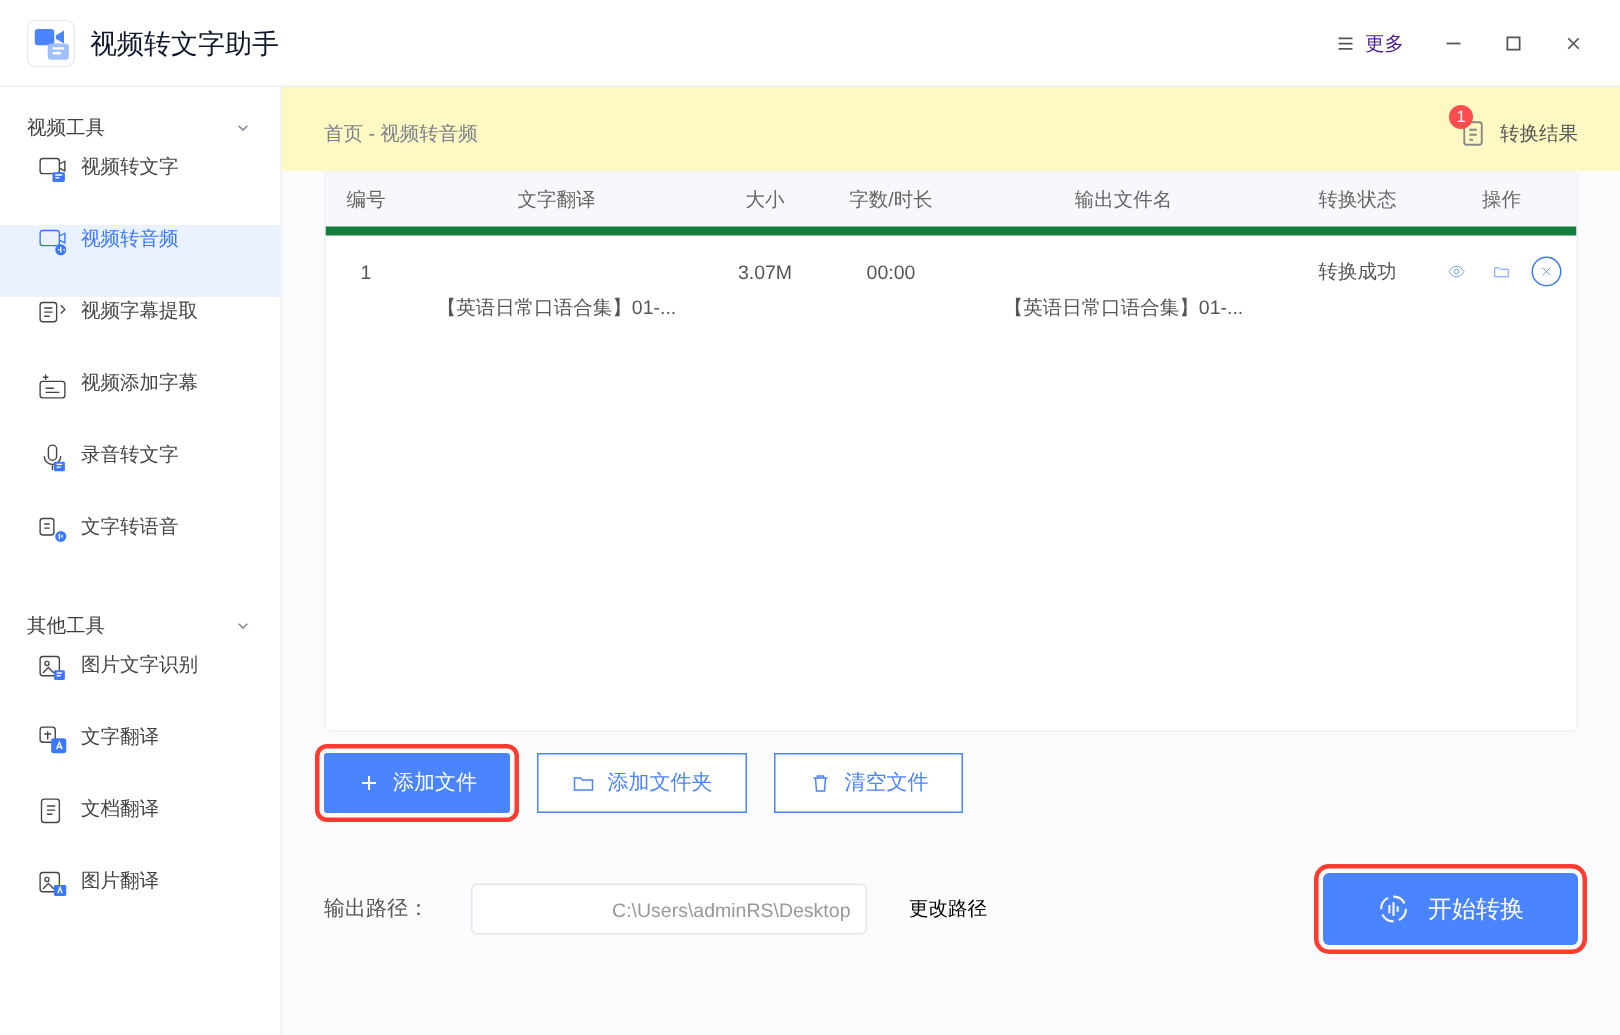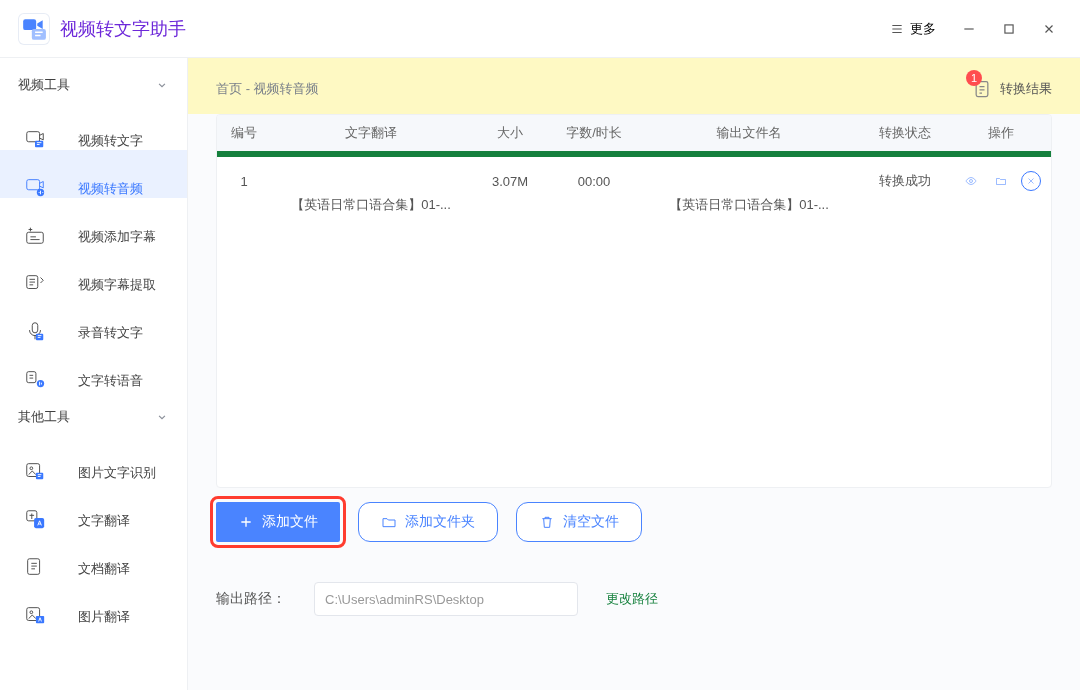--- a/index.html
+++ b/index.html
@@ -2,34 +2,34 @@
 <html><head>
 <meta charset="utf-8">
 <style>
 * { margin: 0; padding: 0; box-sizing: border-box; }
 body { font-family: "Microsoft YaHei", "PingFang SC", sans-serif; font-size: 13px; color: #333; width: 1080px; height: 690px; background: #fff; overflow: hidden; }
 
 
 .titlebar { height: 58px; display: flex; align-items: center; padding: 0 14px 0 18px; border-bottom: 1px solid #eef0f3; }
 .titlebar .logo { width: 32px; height: 32px; background:#fff; border-radius:6px; display:flex; align-items:center; justify-content:center; margin-right:10px; box-shadow:0 0 0 1px #e7ecf5 inset;}
 .titlebar .logo svg { width:26px; height:26px; }
-.titlebar h1 { font-size: 18px; font-weight: 500; color:#6d28d9; flex:0 0 auto; }
+.titlebar h1 { font-size: 18px; font-weight: 500; color:#0f172a; flex:0 0 auto; }
 .titlebar .spacer { flex: 1; }
-.titlebar .more { display:flex; align-items:center; gap:6px; color:#000000; font-size:13px; padding:4px 10px; cursor:pointer; }
+.titlebar .more { display:flex; align-items:center; gap:6px; color:#4c1d95; font-size:13px; padding:4px 10px; cursor:pointer; }
 .winbtn { width:34px; height:34px; display:flex; align-items:center; justify-content:center; margin-left:6px; cursor:pointer; color:#555;}
 .winbtn svg { width:14px; height:14px; }
 
 
 .app { display:flex; height: calc(690px - 58px); }
 
 
 .sidebar { width:208px; background:#fff; border-right:1px solid #eef0f3; padding: 0 0 8px; overflow-y:auto; }
 .group-header { display:flex; align-items:center; justify-content:space-between; padding: 18px 18px 8px; color:#404040; font-size:13px; }
 .group-header .chev { width:14px; height:14px; }
-.side-item { display:flex; align-items:flex-end; gap:32px; height:48px; padding:0 24px; cursor:pointer; color:#444;}
+.side-item { display:flex; align-items:flex-start; gap:8px; height:48px; padding:0 24px; cursor:pointer; color:#444;}
 .side-item .icon { width:22px; height:22px; display:flex; align-items:center; justify-content:center; }
 .side-item .icon svg { width:22px; height:22px; stroke:#444; fill:none; }
 .side-item.active { background:#eaf1ff; color:#3a78ff; }
 .side-item.active .icon svg { stroke:#3a78ff; }
 
 
 .main { flex:1; display:flex; flex-direction:column; background:#fafbfd; }
 .breadcrumb-row { display:flex; align-items:center; justify-content:space-between; padding: 20px 28px 14px; background:#fef9c3; }
 .breadcrumb-row .crumbs { color:#7a808a; font-size:13px; }
 .results { display:flex; align-items:center; gap:8px; color:#555; position:relative; cursor:pointer; }
@@ -41,31 +41,31 @@
 .thead { height:42px; background:#f6f8fb; color:#666; font-size:13px; text-align:center; border-bottom:6px solid #15803d; }
 .thead div { text-align:center; }
 .trow { height:44px; text-align:center; color:#555; font-size:13px; }
 .trow .ellipsis { white-space:nowrap; overflow:hidden; text-overflow:ellipsis; padding:0 6px;margin-top:48px; }
 .trow .ops { display:flex; align-items:center; justify-content:center; gap:10px; }
 .trow .ops span { width:20px; height:20px; display:inline-flex; align-items:center; justify-content:center; border:1.5px solid #3a78ff; border-radius:50%; color:#3a78ff; cursor:pointer; }
 .trow .ops span svg { width:12px; height:12px; stroke:#3a78ff; fill:none; }
 
 
 .toolbar { display:flex; gap:18px; padding: 14px 28px 0; }
-.btn { height:40px; padding:0 22px; border-radius:12px; border:none; font-size:14px; cursor:pointer; display:inline-flex; align-items:center; gap:8px; }
+.btn { height:40px; padding:0 22px; border-radius:0; border:none; font-size:14px; cursor:pointer; display:inline-flex; align-items:center; gap:8px; }
 .btn-primary { background:#4a84ff; color:#fff; }
 .btn-outline { background:#fff; color:#4a84ff; border:1.5px solid #4a84ff; }
 .btn svg { width:16px; height:16px; }
 .highlight { outline:3px solid #ff3c2f; outline-offset:3px; border-radius:2px; }
 
 
 .footer { display:flex; align-items:center; padding: 40px 28px 22px; gap:28px; }
 .footer-label { color:#555; font-size:14px; }
-.footer input { width:264px; height:34px; border:1px solid #e3e6ec; border-radius:4px; padding:0 10px; color:#999; font-size:13px; background:#fff; }
-.footer .change-path { color:#15803d; font-size:13px; cursor:pointer; }
+.footer input { width:264px; height:34px; border:1px solid #e3e6ec; border-radius:4px; padding:0 10px; color:#999; font-size:13px; background:#fff;text-align:right; }
+.footer .change-path { color:#000000; font-size:13px; cursor:pointer; }
 .footer .spacer { flex:1; }
 .start-btn { height:48px; width:170px; background:#4a84ff; color:#fff; border:none; border-radius:4px; font-size:16px; display:inline-flex; align-items:center; justify-content:center; gap:12px; cursor:pointer; }
 .start-btn svg { width:22px; height:22px; }
 </style>
 </head>
 <body>
 
 <div class="titlebar">
   <div class="logo">
     <svg viewBox="0 0 24 24">
@@ -128,36 +128,36 @@
             <path d="M17 8l4-2v7l-4-2"></path>
             <circle cx="18" cy="18" r="4" fill="#3a78ff" stroke="none"></circle>
             <path d="M16 18h1M18 16v4M20 18h1" stroke="#fff" stroke-width="1"></path>
           </svg>
         </span>
       <span>视频转音频</span>
     </div>
     <div class="side-item">
       <span class="icon">
           <svg viewBox="0 0 24 24">
+            <rect x="3" y="4" width="12" height="14" rx="2"></rect>
+            <path d="M6 8h6M6 11h6M6 14h4"></path>
+            <path d="M18 6l3 3-3 3"></path>
+          </svg>
+        </span>
+      <span>视频字幕提取</span>
+    </div>
+    <div class="side-item">
+      <span class="icon">
+          <svg viewBox="0 0 24 24">
             <path d="M7 4v4M5 6h4"></path>
             <rect x="3" y="9" width="18" height="12" rx="2"></rect>
             <path d="M7 17h10M7 14h6"></path>
           </svg>
         </span>
       <span>视频添加字幕</span>
-    </div>
-    <div class="side-item">
-      <span class="icon">
-          <svg viewBox="0 0 24 24">
-            <rect x="3" y="4" width="12" height="14" rx="2"></rect>
-            <path d="M6 8h6M6 11h6M6 14h4"></path>
-            <path d="M18 6l3 3-3 3"></path>
-          </svg>
-        </span>
-      <span>视频字幕提取</span>
     </div>
 
     <div class="side-item">
       <span class="icon">
           <svg viewBox="0 0 24 24">
             <rect x="9" y="3" width="6" height="11" rx="3"></rect>
             <path d="M6 11a6 6 0 0012 0M12 17v4"></path>
             <rect x="13" y="15" width="8" height="7" rx="1" fill="#3a78ff" stroke="none"></rect>
             <path d="M15 17h4M15 19h3" stroke="#fff" stroke-width="1"></path>
           </svg>
@@ -302,15 +302,22 @@
           </svg>
         <span>清空文件</span>
       </button>
     </div>
 
     <div class="footer">
       <span class="footer-label">输出路径：</span>
       <input type="text" readonly="" value="C:\Users\adminRS\Desktop" style="">
       <span class="change-path">更改路径</span>
       <div class="spacer"></div>
+      <button class="start-btn highlight">
+        <svg viewBox="0 0 24 24">
+            <circle cx="12" cy="12" r="9" stroke="#fff" fill="none" stroke-width="1.5" stroke-dasharray="10 4"></circle>
+            <path d="M9 9v6M12 7v10M15 10v4" stroke="#fff" stroke-width="1.5"></path>
+          </svg>
+        <span>开始转换</span>
+      </button>
     </div>
   </div>
 </div>
 
 </body></html>

